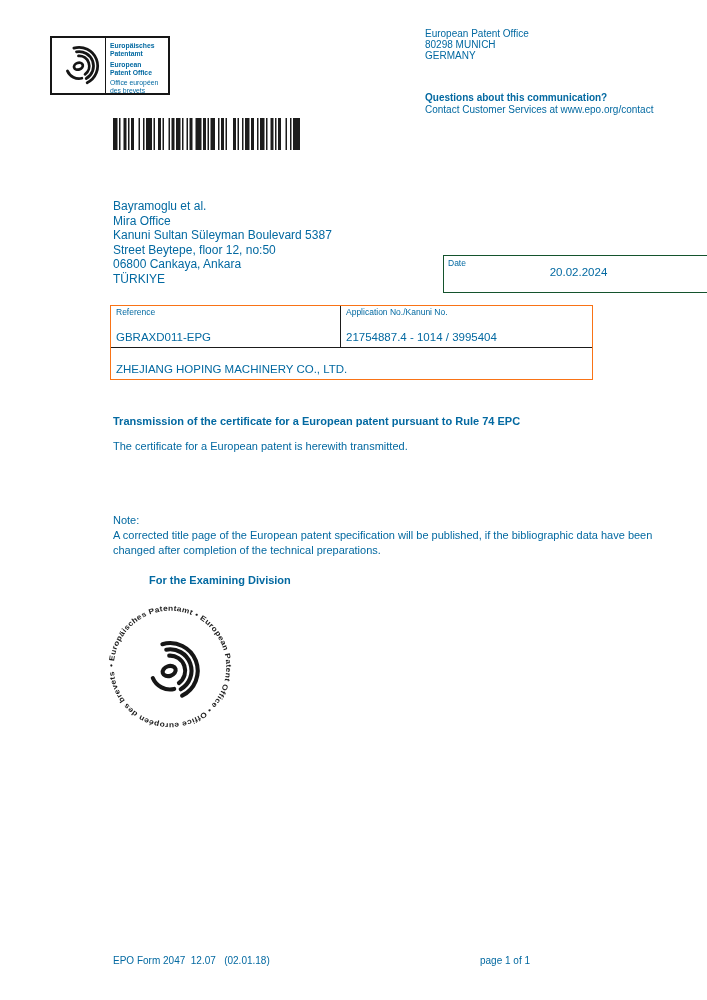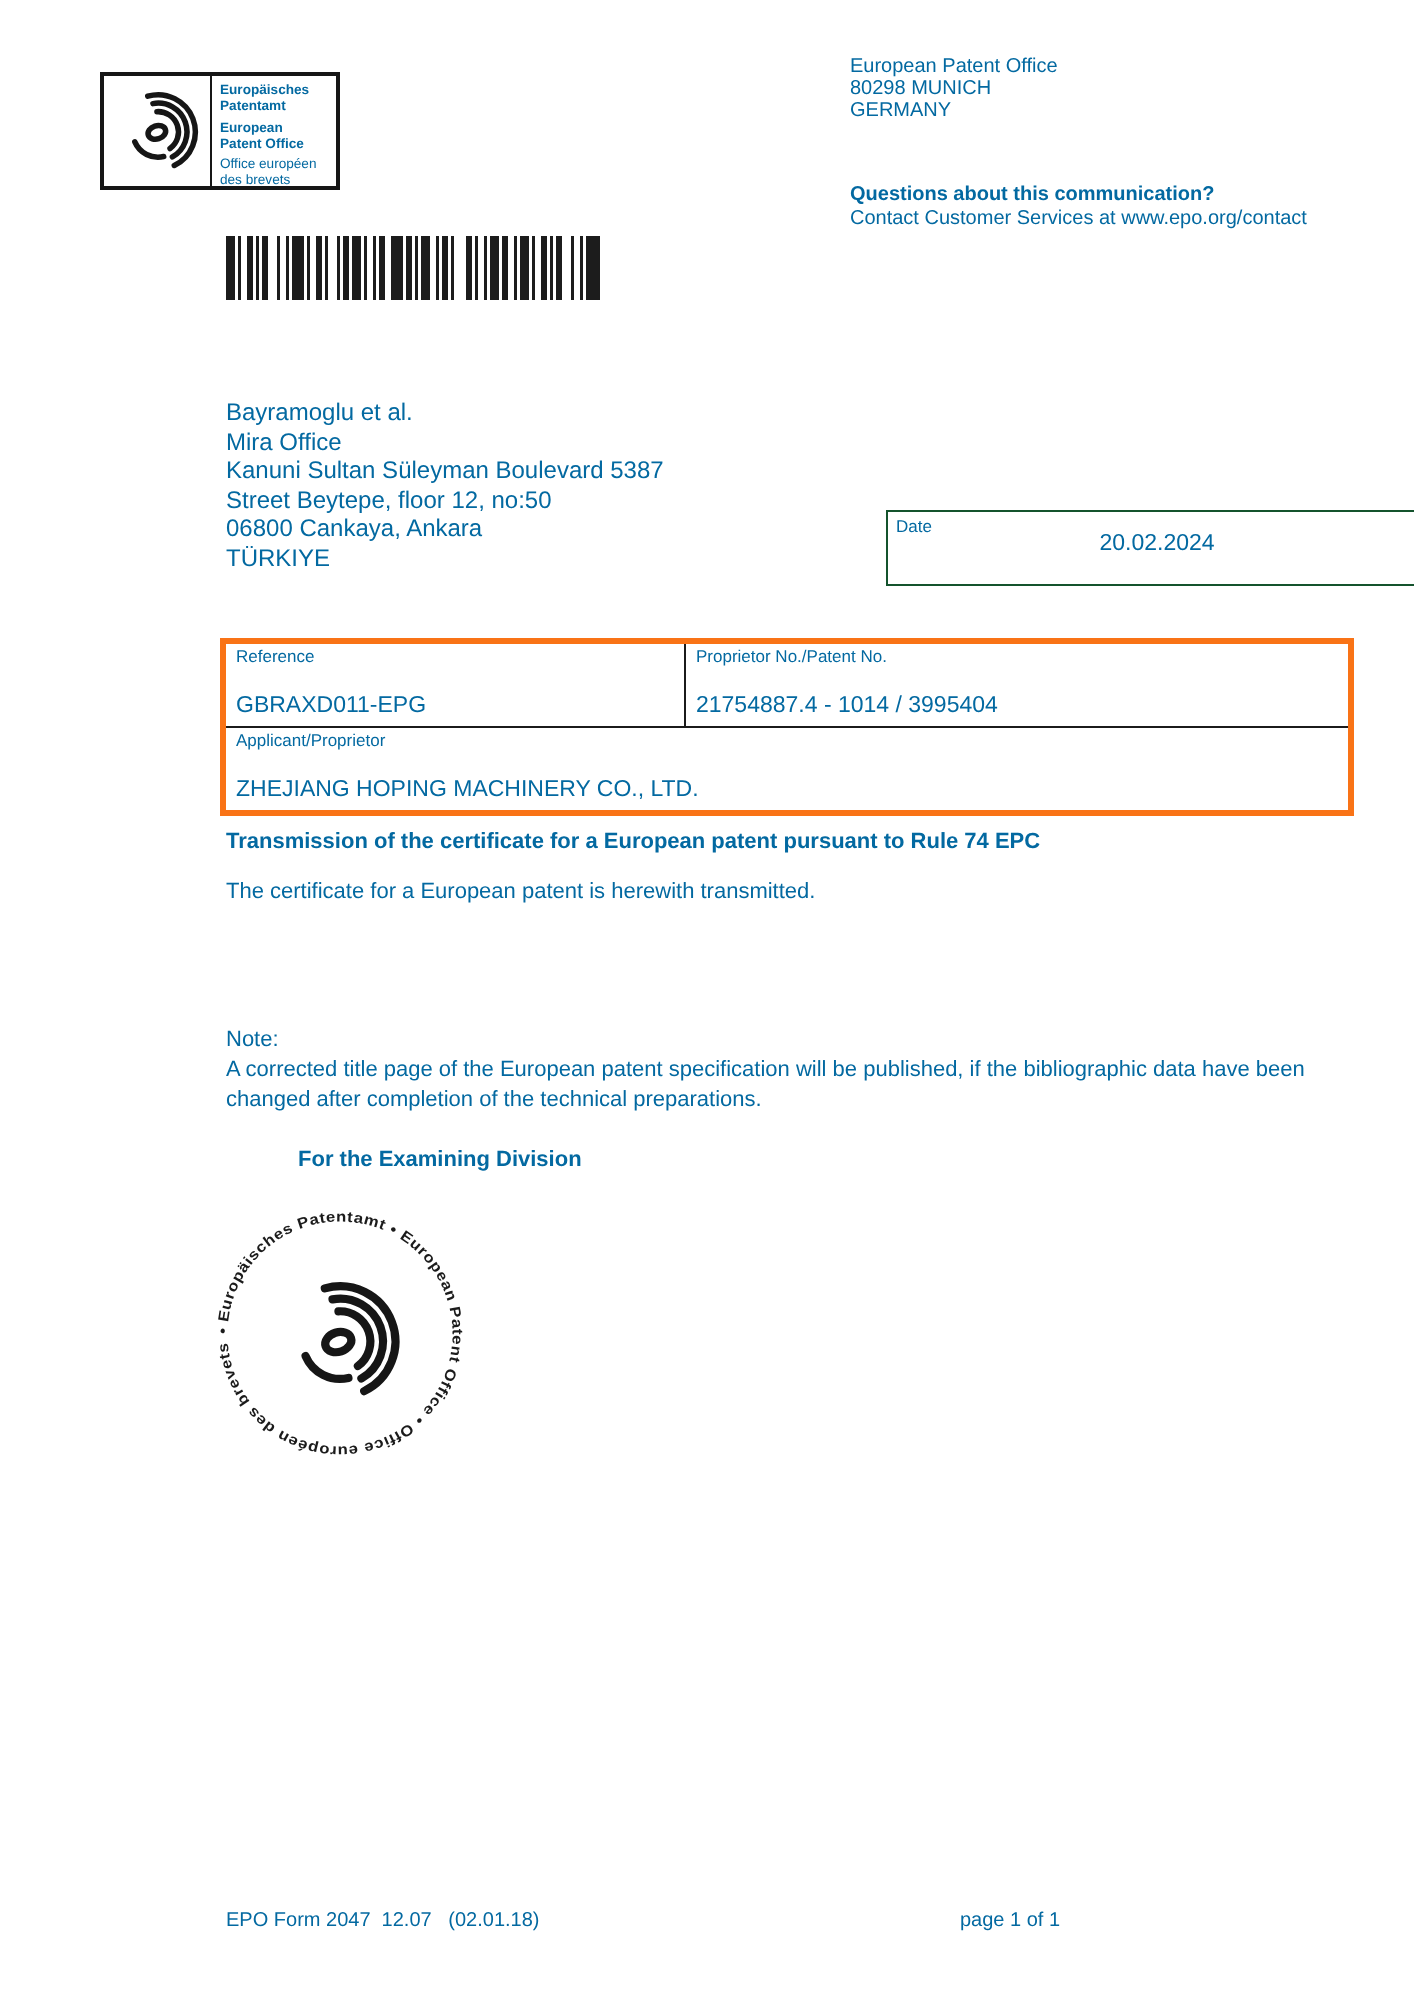--- a/index.html
+++ b/index.html
@@ -50,21 +50,21 @@
   
   .date-box {
     left: 443px; top: 255px;
     width: 271px; height: 38px;
     border: 1px solid #14532d;
   }
   .box-label { position: absolute; left: 4px; top: 2px; font-size: 8.5px; }
   .date-value { text-align: center; padding-top: 10px; font-size: 11.5px; }
 
   
-  .ref-table { left: 110px; top: 319px; width: 567px; border: 3px solid #f97316; background: #fff; }
+  .ref-table { left: 110px; top: 305px; width: 483px; border: 1px solid #f97316; background: #fff; }
   .ref-row1 { display: flex; border-bottom: 1px solid #1b1b1b; }
   .ref-cell { padding: 1px 5px 3px; }
   .ref-cell-left { width: 230px; border-right: 1px solid #1b1b1b; }
   .ref-cell-right { flex: 1; }
   .ref-row2 { padding: 1px 5px 3px; }
   .cell-label { font-size: 8.5px; line-height: 10px; }
   .cell-value { font-size: 11.5px; line-height: 13px; margin-top: 14px; }
 
   
   .body-title { left: 113px; top: 415px; font-size: 11px; font-weight: bold; }
@@ -171,26 +171,25 @@
     <div class="date-value">20.02.2024</div>
   </div>
 
   <div class="abs ref-table">
     <div class="ref-row1">
       <div class="ref-cell ref-cell-left">
         <div class="cell-label">Reference</div>
         <div class="cell-value">GBRAXD011-EPG</div>
       </div>
       <div class="ref-cell ref-cell-right">
-        <div class="cell-label">Proprietor No./Patent No.</div>
+        <div class="cell-label">Application No./Kanuni No.</div>
         <div class="cell-value">21754887.4 - 1014 / 3995404</div>
       </div>
     </div>
     <div class="ref-row2">
-      <div class="cell-label">Applicant/Proprietor</div>
       <div class="cell-value">ZHEJIANG HOPING MACHINERY CO., LTD.</div>
     </div>
   </div>
 
   <div class="abs body-title">Transmission of the certificate for a European patent pursuant to Rule 74 EPC</div>
   <div class="abs p1">The certificate for a European patent is herewith transmitted.</div>
   <div class="abs note-label">Note:</div>
   <div class="abs note-text">A corrected title page of the European patent specification will be published, if the bibliographic data have been changed after completion of the technical preparations.</div>
   <div class="abs signature">For the Examining Division</div>
 

